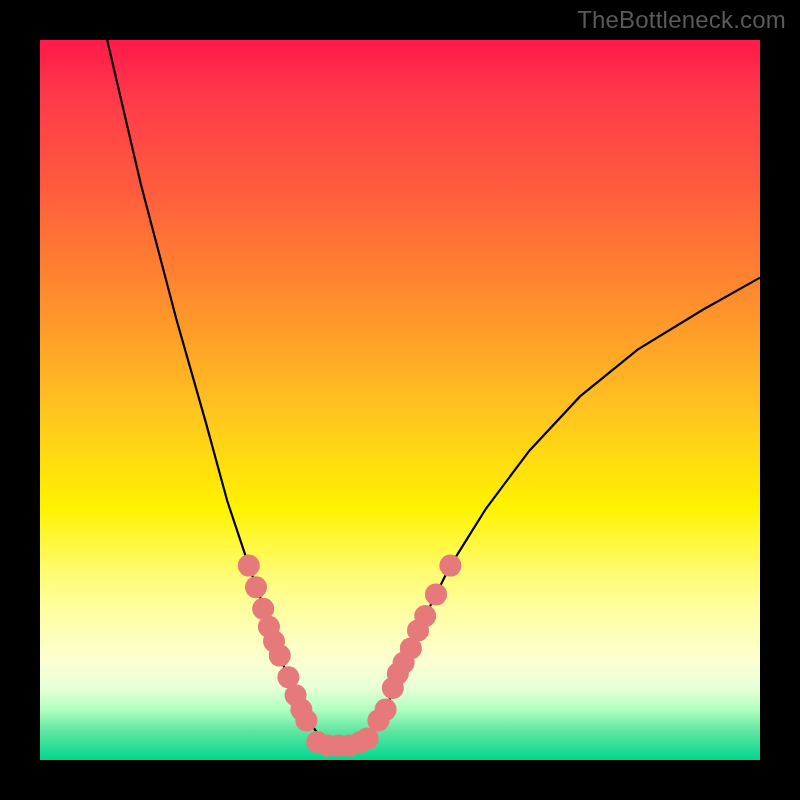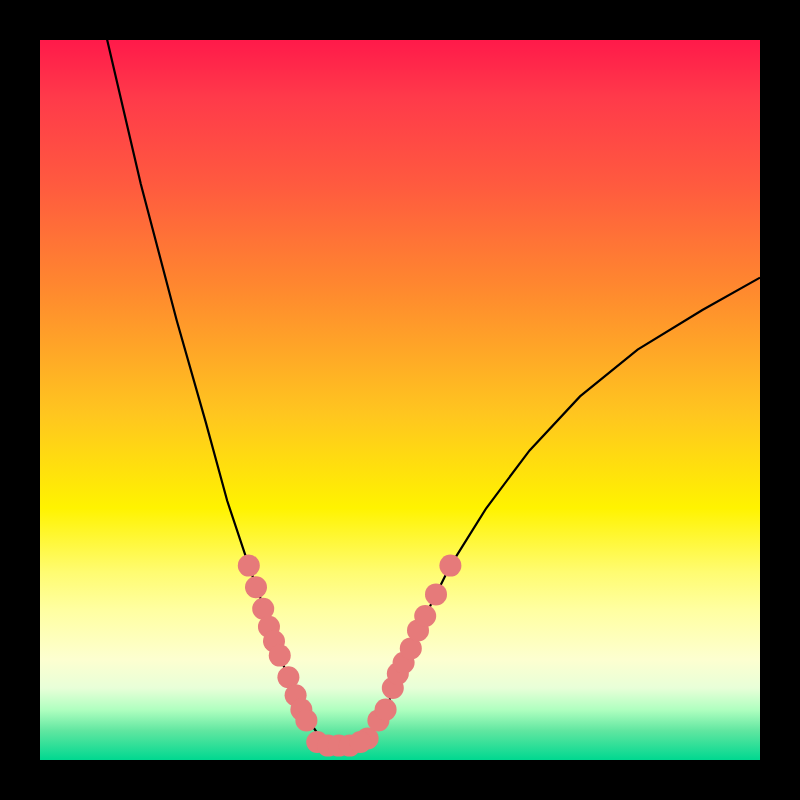--- a/index.html
+++ b/index.html
@@ -47,20 +47,21 @@
     top: 0;
     width: 720px;
     height: 720px;
     overflow: visible;
   }
 </style>
 </head>
 <body>
 
 <div class="chart-container">
+  <div class="watermark">TheBottleneck.com</div>
   <div class="plot-area">
     <svg class="curve" viewBox="0 0 720 720" preserveAspectRatio="none">
       <g>
         <path id="main-curve" fill="none" stroke="#000000" stroke-width="2.2" d="M0.00 -331.20 L50.40 -72.00 L100.80 144.00 L136.80 280.80 L165.60 381.60 L187.20 460.80 L208.80 525.60 L226.80 576.00 L241.20 619.20 L252.00 648.00 L262.80 669.60 L273.60 687.60 L280.80 698.40 L291.60 705.60 L302.40 705.60 L316.80 705.60 L331.20 694.80 L345.60 669.60 L360.00 633.60 L381.60 583.20 L410.40 525.60 L446.40 468.00 L489.60 410.40 L540.00 356.40 L597.60 309.60 L662.40 270.00 L720.00 237.60"></path>
       </g>
       <g id="markers">
           <circle cx="208.80" cy="525.60" r="11" fill="#e67a7a"></circle>
           <circle cx="216.00" cy="547.20" r="11" fill="#e67a7a"></circle>
           <circle cx="223.20" cy="568.80" r="11" fill="#e67a7a"></circle>
           <circle cx="228.96" cy="586.80" r="11" fill="#e67a7a"></circle>

